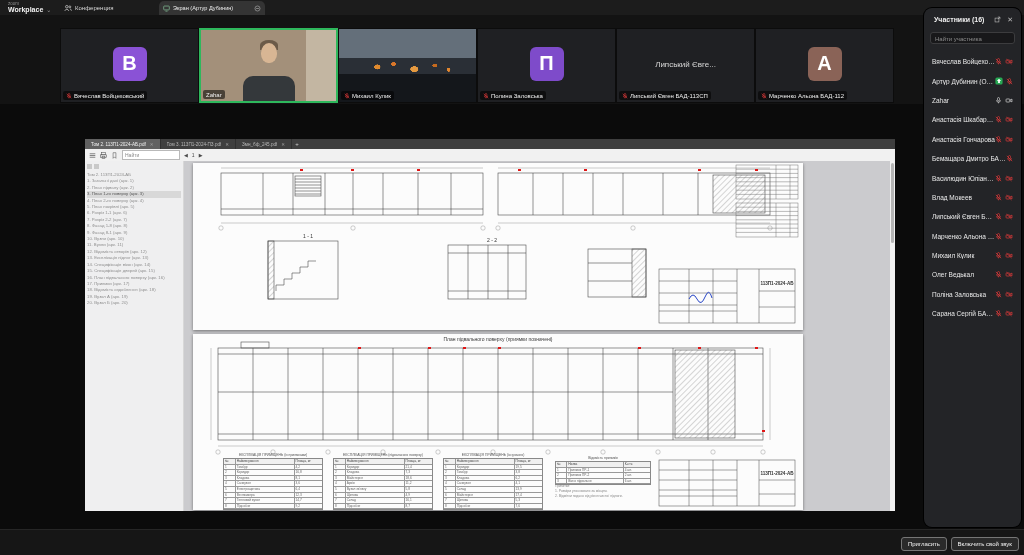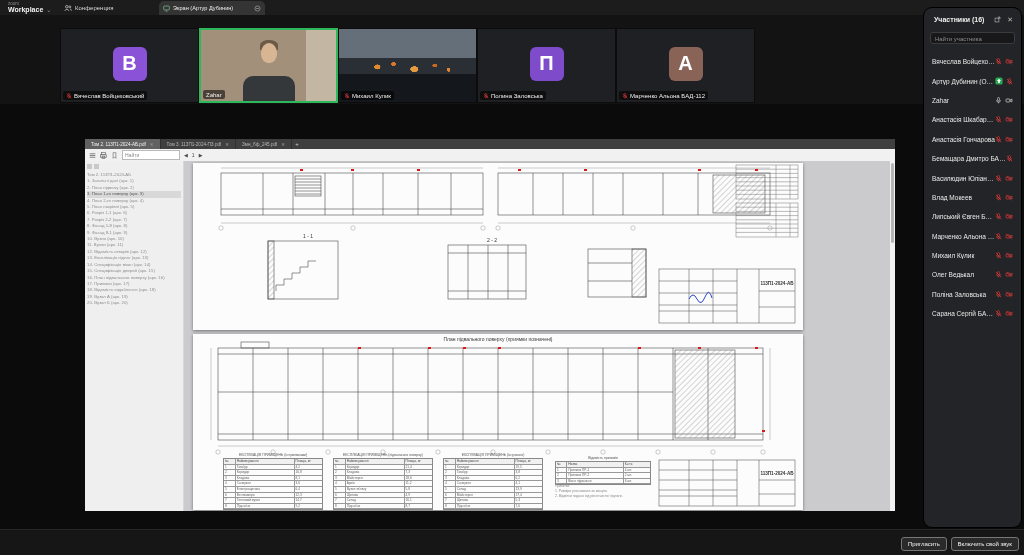--- a/index.html
+++ b/index.html
@@ -174,20 +174,34 @@
               <rect x="3.6" y="0.8" width="2.8" height="4.6" rx="1.4"></rect>
               <path d="M2.2 4.6a2.8 2.8 0 0 0 5.6 0"></path>
               <line x1="5" y1="7.4" x2="5" y2="9"></line>
               <line x1="1.2" y1="1.2" x2="8.8" y2="8.8"></line>
             </g>
           </svg>
           <span class="nm">Полина Заловська</span>
         </div>
     </div>
     <div class="tile">
+      <div class="center-name">Липський Євге...</div>
+      <div class="vlabel">
+          <svg width="6" height="6" viewBox="0 0 10 10">
+            <g fill="none" stroke="#e23b3b" stroke-width="1">
+              <rect x="3.6" y="0.8" width="2.8" height="4.6" rx="1.4"></rect>
+              <path d="M2.2 4.6a2.8 2.8 0 0 0 5.6 0"></path>
+              <line x1="5" y1="7.4" x2="5" y2="9"></line>
+              <line x1="1.2" y1="1.2" x2="8.8" y2="8.8"></line>
+            </g>
+          </svg>
+          <span class="nm">Липський Євген БАД-113СП</span>
+        </div>
+    </div>
+    <div class="tile">
       <div class="avatar av6">А</div>
       <div class="vlabel">
           <svg width="6" height="6" viewBox="0 0 10 10">
             <g fill="none" stroke="#e23b3b" stroke-width="1">
               <rect x="3.6" y="0.8" width="2.8" height="4.6" rx="1.4"></rect>
               <path d="M2.2 4.6a2.8 2.8 0 0 0 5.6 0"></path>
               <line x1="5" y1="7.4" x2="5" y2="9"></line>
               <line x1="1.2" y1="1.2" x2="8.8" y2="8.8"></line>
             </g>
           </svg>

